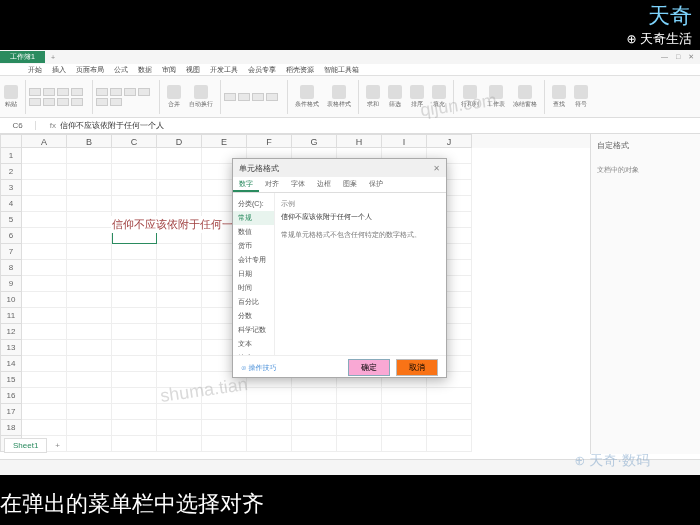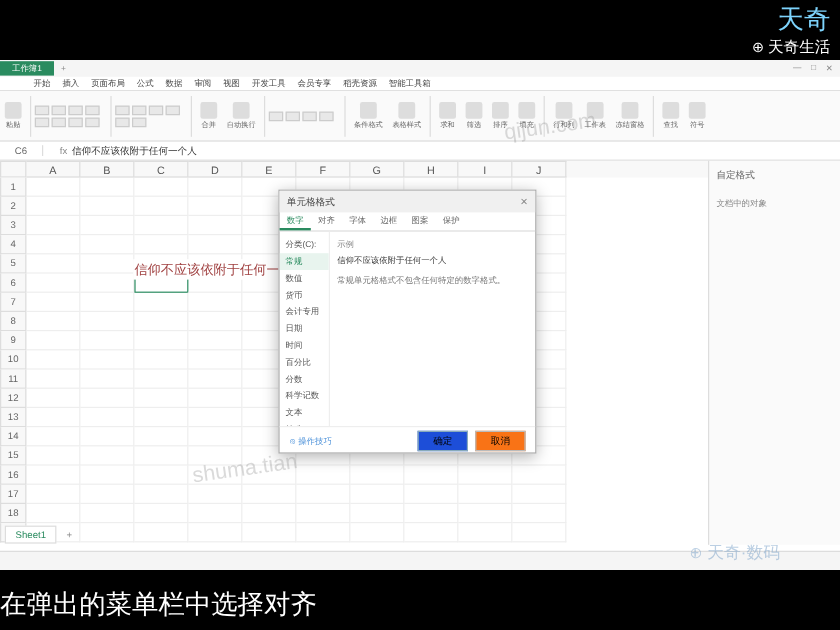--- a/index.html
+++ b/index.html
@@ -49,21 +49,21 @@
 .dlg-cat{font-size:7px;padding:2px 5px;color:#555;cursor:pointer}
 .dlg-cat.active{background:#e8f4ee;color:#2a8b5f}
 .dlg-main{flex:1;padding:6px;font-size:7px;color:#555}
 .dlg-main .lbl{color:#888;margin-bottom:3px}
 .dlg-main .sample{color:#333;margin-bottom:8px}
 .dlg-main .desc{color:#777;line-height:1.4}
 .dlg-footer{height:24px;display:flex;align-items:center;padding:0 8px;gap:6px;border-top:1px solid #eee}
 .dlg-link{font-size:7px;color:#4a90d9;cursor:pointer}
 .dlg-footer .spacer{flex:1}
 .dlg-btn{font-size:8px;padding:2px 12px;border:1px solid #bbb;background:#f97316;cursor:pointer}
-.dlg-btn.primary{background:#1d4ed8;border-color:#8ab}
+.dlg-btn.primary{background:#f9a8d4;border-color:#8ab}
 .sheet-tabs{position:absolute;bottom:22px;left:4px;display:flex;align-items:center;font-size:8px;gap:4px}
 .sheet-tab{padding:2px 8px;background:#fff;border:1px solid #ddd;color:#2a8b5f}
 .add-sheet{color:#888;padding:0 4px;cursor:pointer}
 .statusbar{position:absolute;bottom:0;height:16px;width:100%;background:#f5f5f5;border-top:1px solid #ddd}
 .wm{position:absolute;font-size:18px;color:rgba(150,150,150,.35);pointer-events:none;z-index:20}
 .wm1{left:420px;top:95px;transform:rotate(-8deg)}
 .wm2{left:160px;top:380px;transform:rotate(-8deg)}
 .wm3{position:absolute;right:50px;bottom:55px;color:rgba(120,160,200,.5);font-size:14px;z-index:20}
 .wm3::before{content:"⊕ "}
 .caption{position:absolute;bottom:6px;left:0;width:100%;text-align:left;color:#fff;font-size:22px;font-weight:500;text-shadow:1px 1px 2px #000;z-index:30}

